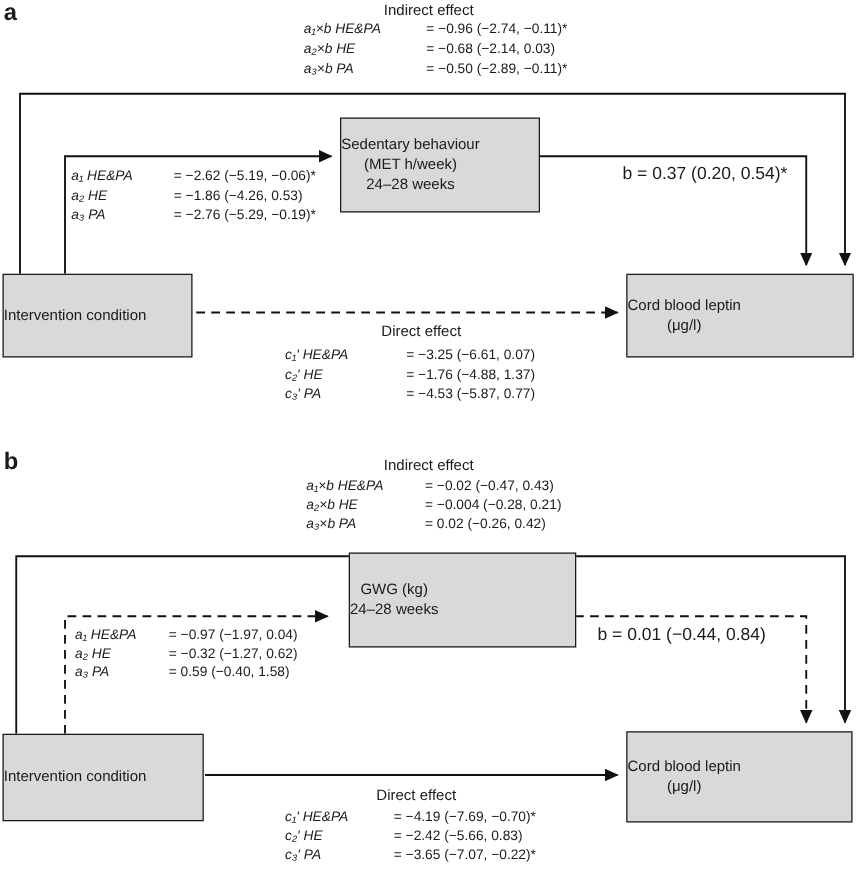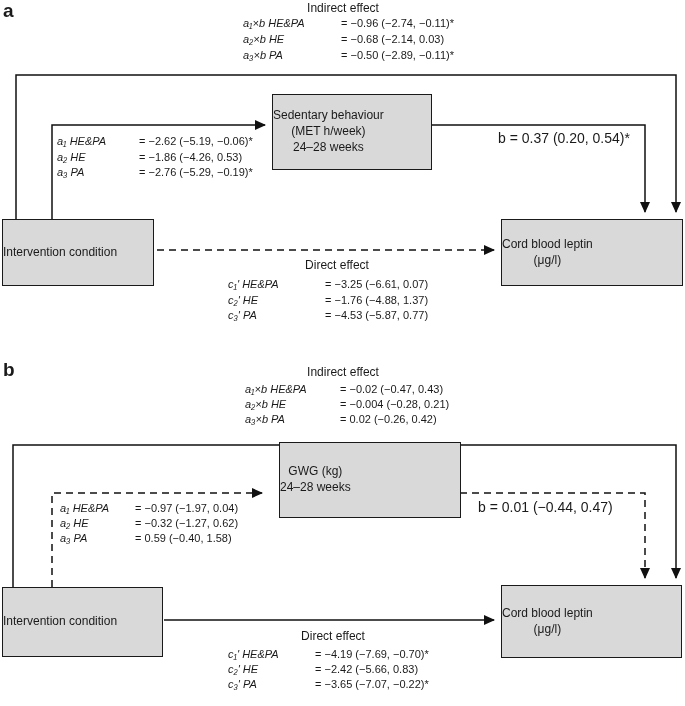--- a/index.html
+++ b/index.html
@@ -136,21 +136,21 @@
     <div class="row">
       <span class="rl">a₂ HE</span>
       <span class="rv">= −0.32 (−1.27, 0.62)</span>
     </div>
     <div class="row">
       <span class="rl">a₃ PA</span>
       <span class="rv">= 0.59 (−0.40, 1.58)</span>
     </div>
   </div>
 
-  <div class="blabel" style="left:478px; top:501px;">b = 0.01 (−0.44, 0.47)</div>
+  <div class="blabel" style="left:478px; top:501px;">b = 0.01 (−0.44, 0.84)</div>
 
   <div class="title" style="left:253px; top:629px; width:160px;">Direct effect</div>
   <div class="block" style="left:228px; top:647px; --lw:87px; --lh:15px;">
     <div class="row">
       <span class="rl">c₁' HE&amp;PA</span>
       <span class="rv">= −4.19 (−7.69, −0.70)*</span>
     </div>
     <div class="row">
       <span class="rl">c₂' HE</span>
       <span class="rv">= −2.42 (−5.66, 0.83)</span>

